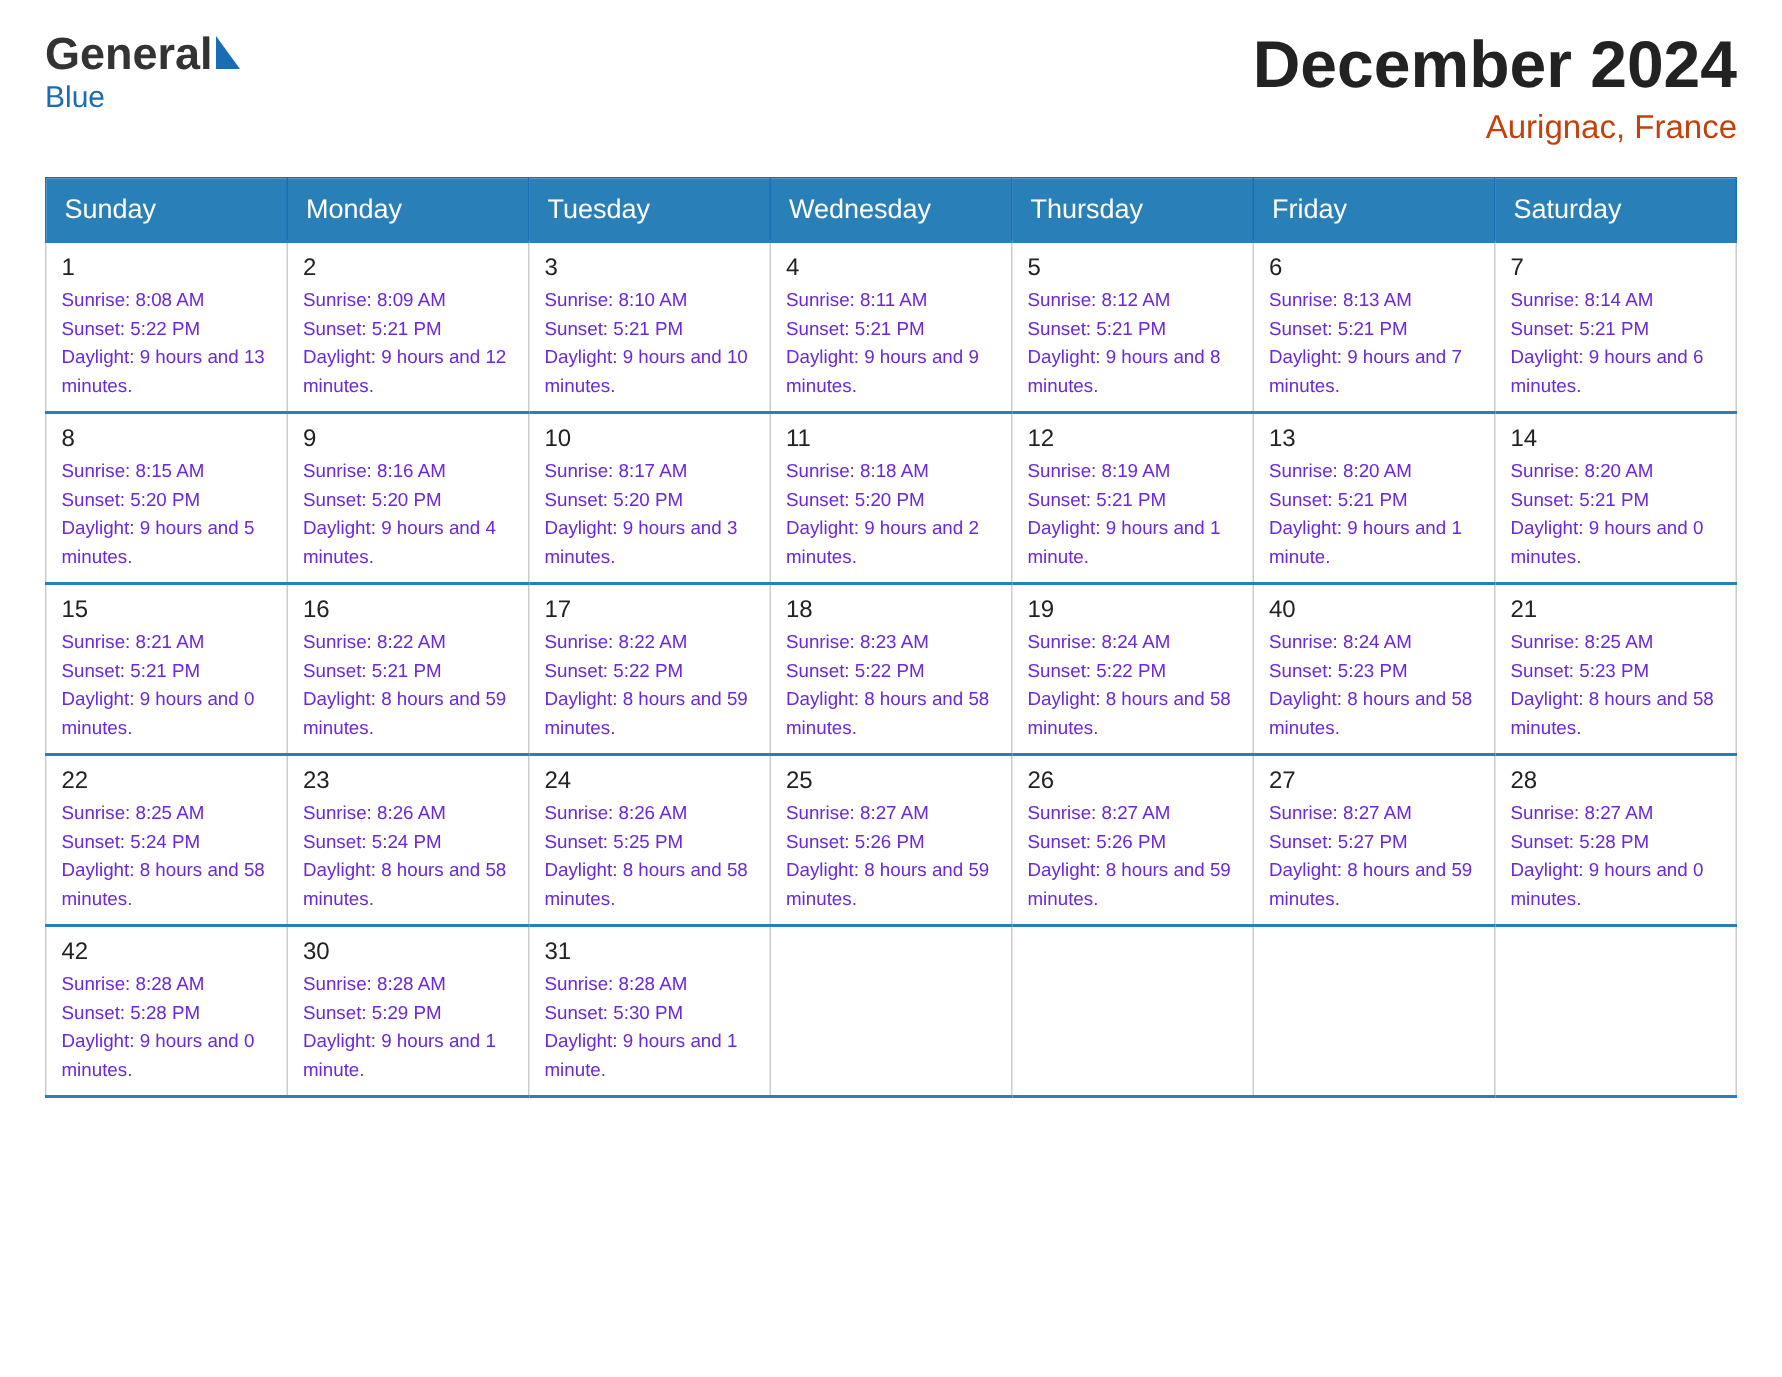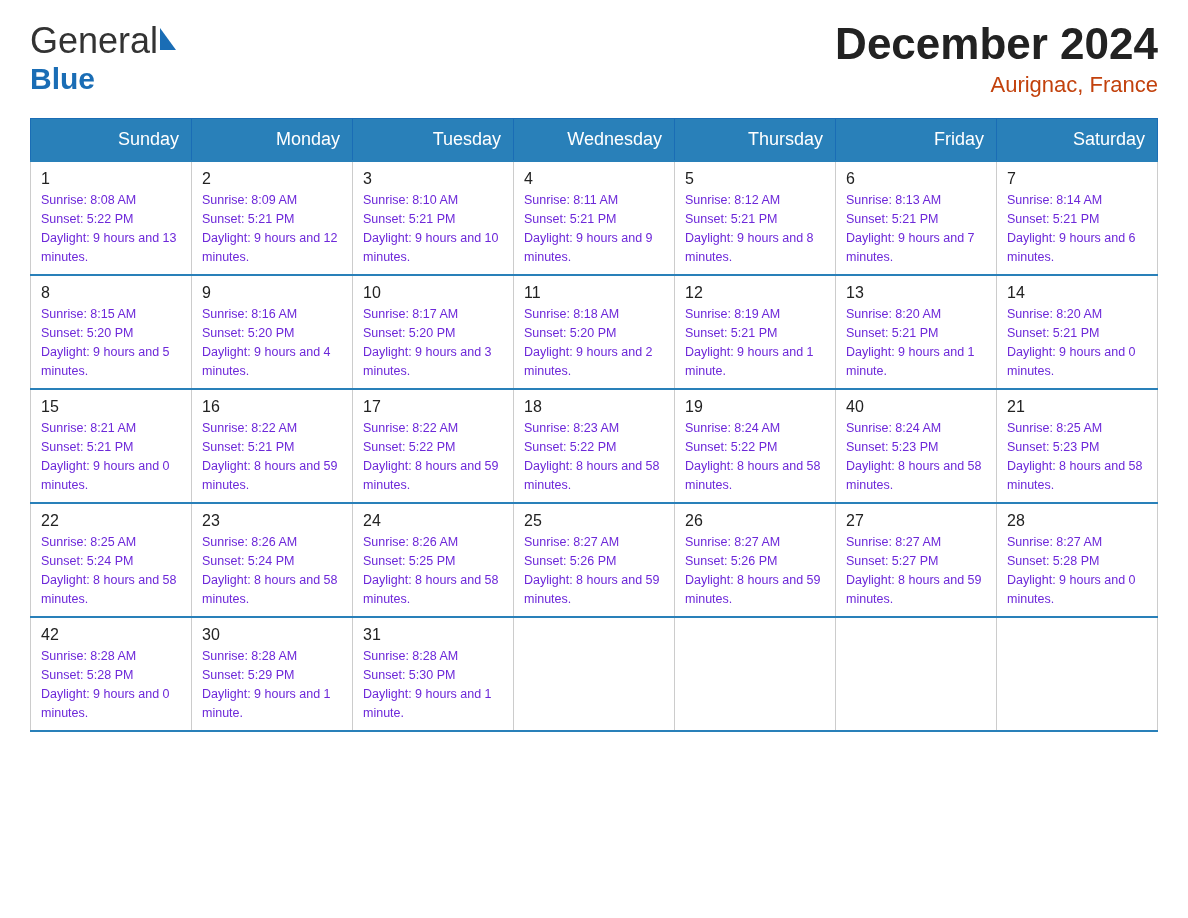--- a/index.html
+++ b/index.html
@@ -45,21 +45,21 @@
       width: 100%;
       border-collapse: collapse;
     }
 
     .calendar th {
       background-color: #2980b9;
       color: #fff;
       font-size: 18px;
       font-weight: normal;
       padding: 10px 12px;
-      text-align: right;
+      text-align: left;
       border: 1px solid #1a6db5;
     }
 
     .calendar td {
       vertical-align: top;
       padding: 8px 10px;
       border: 1px solid #ccc;
       width: 14.28%;
       min-height: 100px;
       font-size: 13px;
@@ -96,31 +96,31 @@
 
     .empty-cell {
       background: #fff;
     }
 
     .logo-row {
       display: flex;
       align-items: center;
     }
     .logo-text-general {
-      font-size: 36px;
-      font-weight: normal;
+      font-size: 30px;
+      font-weight: bold;
       color: #333;
     }
     .logo-triangle-svg {
       display: inline-block;
       margin: 0 2px;
     }
     .logo-text-blue {
-      font-size: 30px;
-      font-weight: bold;
+      font-size: 20px;
+      font-weight: normal;
       color: #1a6db5;
     }
   </style>
 </head>
 <body>
 
 <div class="header">
   <div class="logo">
     <div class="logo-row">
       <span class="logo-text-general">General</span>

